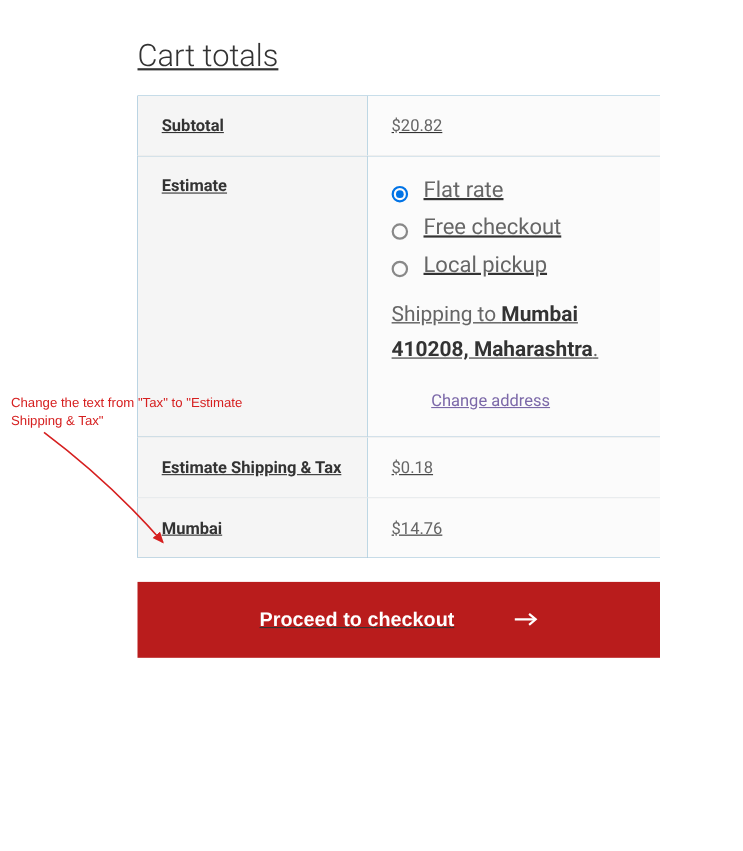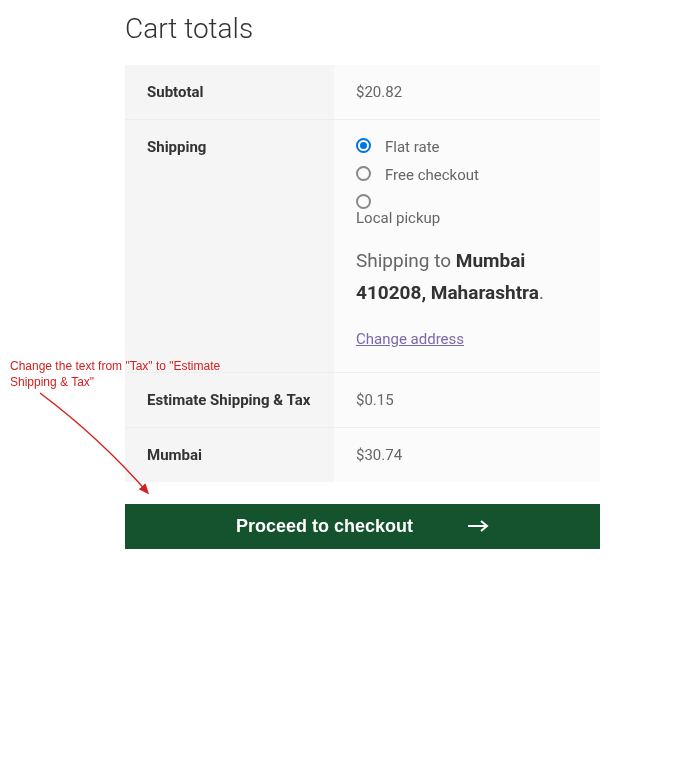--- a/index.html
+++ b/index.html
@@ -7,22 +7,23 @@
     font-family: -apple-system, BlinkMacSystemFont, "Segoe UI", Roboto, "Helvetica Neue", Arial, sans-serif;
     background: #fff;
     width: 675px;
     height: 774px;
     position: relative;
     color: #333;
   }
   .container {
     position: absolute;
     left: 125px;
-    top: 12px;
+    top: 34px;
     width: 475px;
+    text-decoration: underline;
   }
   .heading {
     font-size: 28px;
     font-weight: 300;
     color: #333;
     margin-bottom: 20px;
   }
   .totals-table {
     width: 100%;
     border-collapse: collapse;
@@ -45,26 +46,26 @@
   .totals-table td {
     text-align: left;
     padding: 18px 22px;
     color: #666;
     vertical-align: top;
     background: #fbfbfb;
   }
   .shipping-options { list-style: none; margin: 0 0 18px 0; }
   .shipping-options li {
     display: flex;
-    align-items: flex-start;
+    align-items: flex-end;
     margin-bottom: 10px;
     color: #666;
-    font-size: 15px;
-  }
-  .shipping-options li:last-child { margin-bottom: 0; flex-direction: column; }
+    font-size: 20px;
+  }
+  .shipping-options li:last-child { margin-bottom: 0; }
   .radio {
     width: 15px; height: 15px;
     border: 2px solid #888;
     border-radius: 50%;
     margin-right: 14px;
     display: inline-flex;
     align-items: center;
     justify-content: center;
     flex-shrink: 0;
   }
@@ -84,31 +85,32 @@
     margin-bottom: 20px;
   }
   .ship-dest strong { color: #333; font-weight: 700; }
   .change-addr {
     color: #7b68a8;
     text-decoration: underline;
     font-size: 15px;
     display: inline-block;
     margin-bottom: 6px;
     cursor: pointer;
+    margin-left: 36px;
   }
   .checkout-btn {
     display: flex;
     align-items: center;
     justify-content: center;
     width: 100%;
-    background: #14532d;
+    background: #b91c1c;
     color: #fff;
     font-weight: 700;
     font-size: 18px;
-    padding: 12px 10px;
+    padding: 24px 10px;
     margin-top: 22px;
     border: none;
     cursor: pointer;
     gap: 40px;
   }
   .checkout-btn .arrow {
     margin-left: 14px;
     display: inline-flex;
   }
   .annotation {
@@ -135,21 +137,21 @@
   <h2 class="heading">Cart totals</h2>
 
   <table class="totals-table">
     <tbody>
         <tr>
       <th>Subtotal</th>
       <td>$20.82</td>
     </tr>
 
     <tr>
-      <th>Shipping</th>
+      <th>Estimate</th>
       <td>
         <ul class="shipping-options">
           <li>
             <span class="radio checked"></span>
             <span>Flat rate</span>
           </li>
           <li>
             <span class="radio"></span>
             <span>Free checkout</span>
           </li>
@@ -160,26 +162,26 @@
         </ul>
         <p class="ship-dest">
           <span>Shipping to </span><strong>Mumbai 410208, Maharashtra</strong><span>.</span>
         </p>
         <a class="change-addr">Change address</a>
       </td>
     </tr>
 
     <tr>
       <th>Estimate Shipping &amp; Tax</th>
-      <td>$0.15</td>
+      <td>$0.18</td>
     </tr>
 
     <tr>
       <th>Mumbai</th>
-      <td>$30.74</td>
+      <td>$14.76</td>
     </tr>
   </tbody>
     </table>
 
   <button class="checkout-btn">
     <span>Proceed to checkout</span>
     <span class="arrow">
       <svg width="22" height="12" viewBox="0 0 22 12">
         <line x1="1" y1="6" x2="19" y2="6" stroke="#fff" stroke-width="2"></line>
         <polyline points="14,1 20,6 14,11" fill="none" stroke="#fff" stroke-width="2"></polyline>

